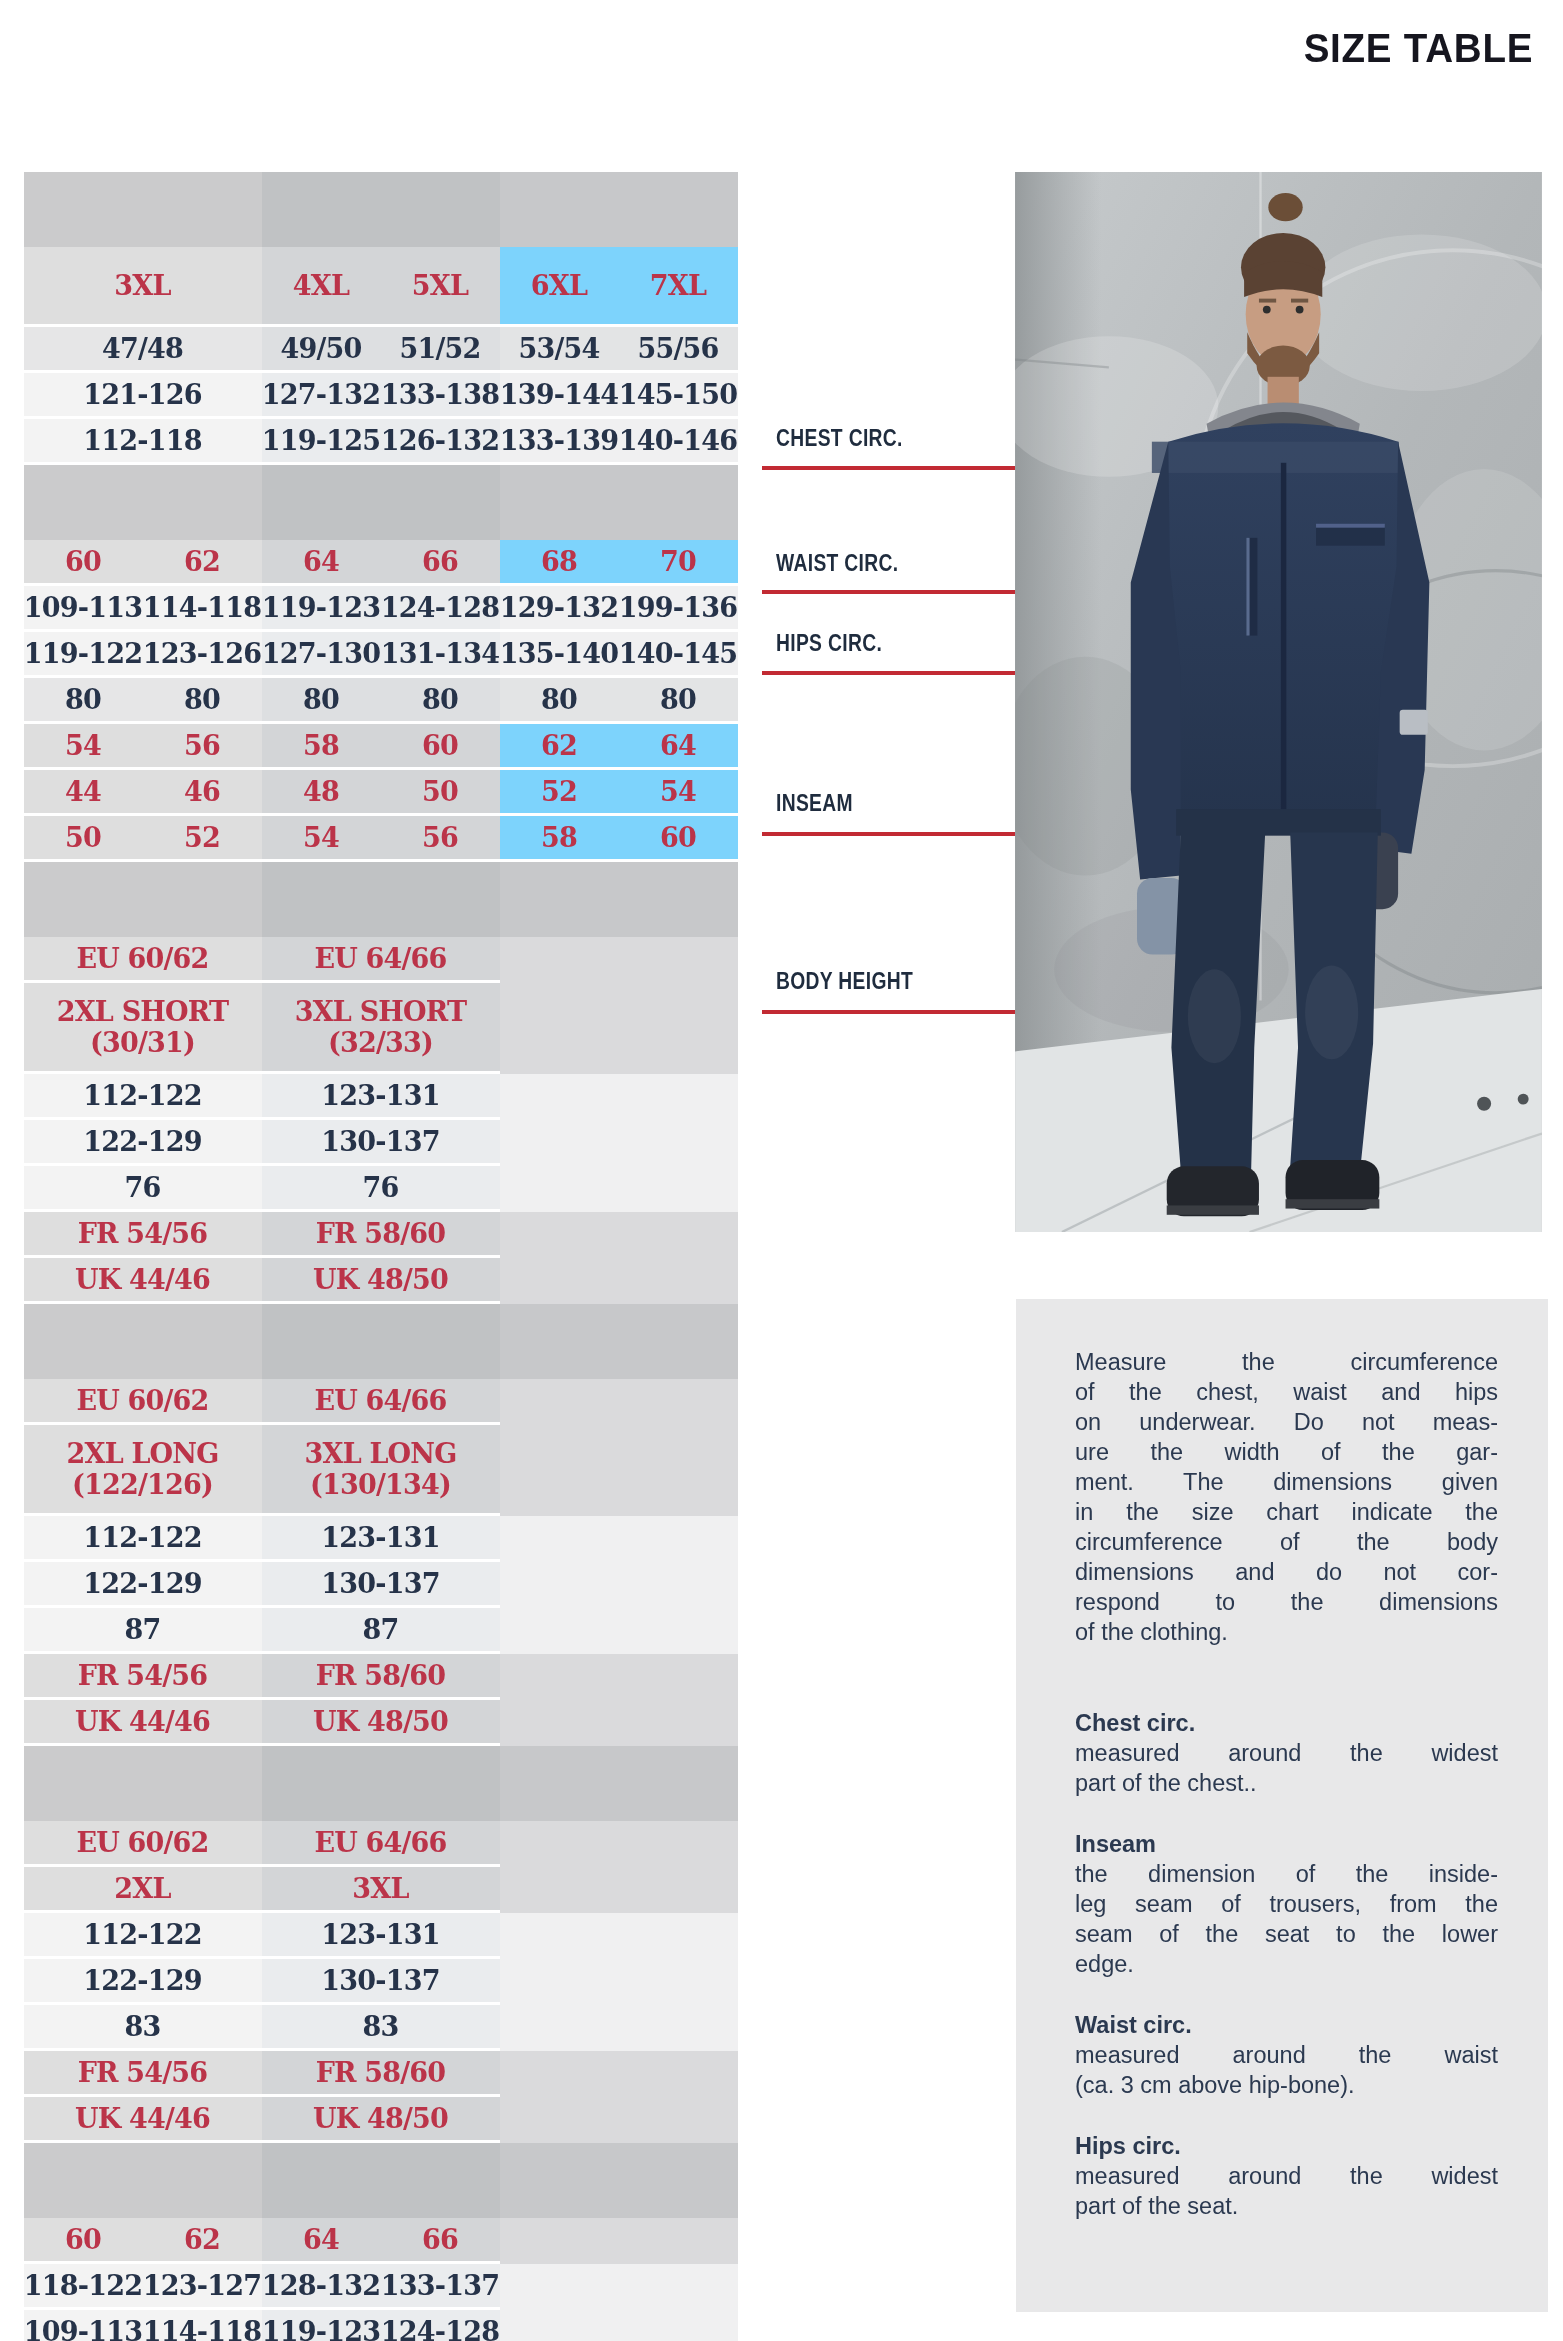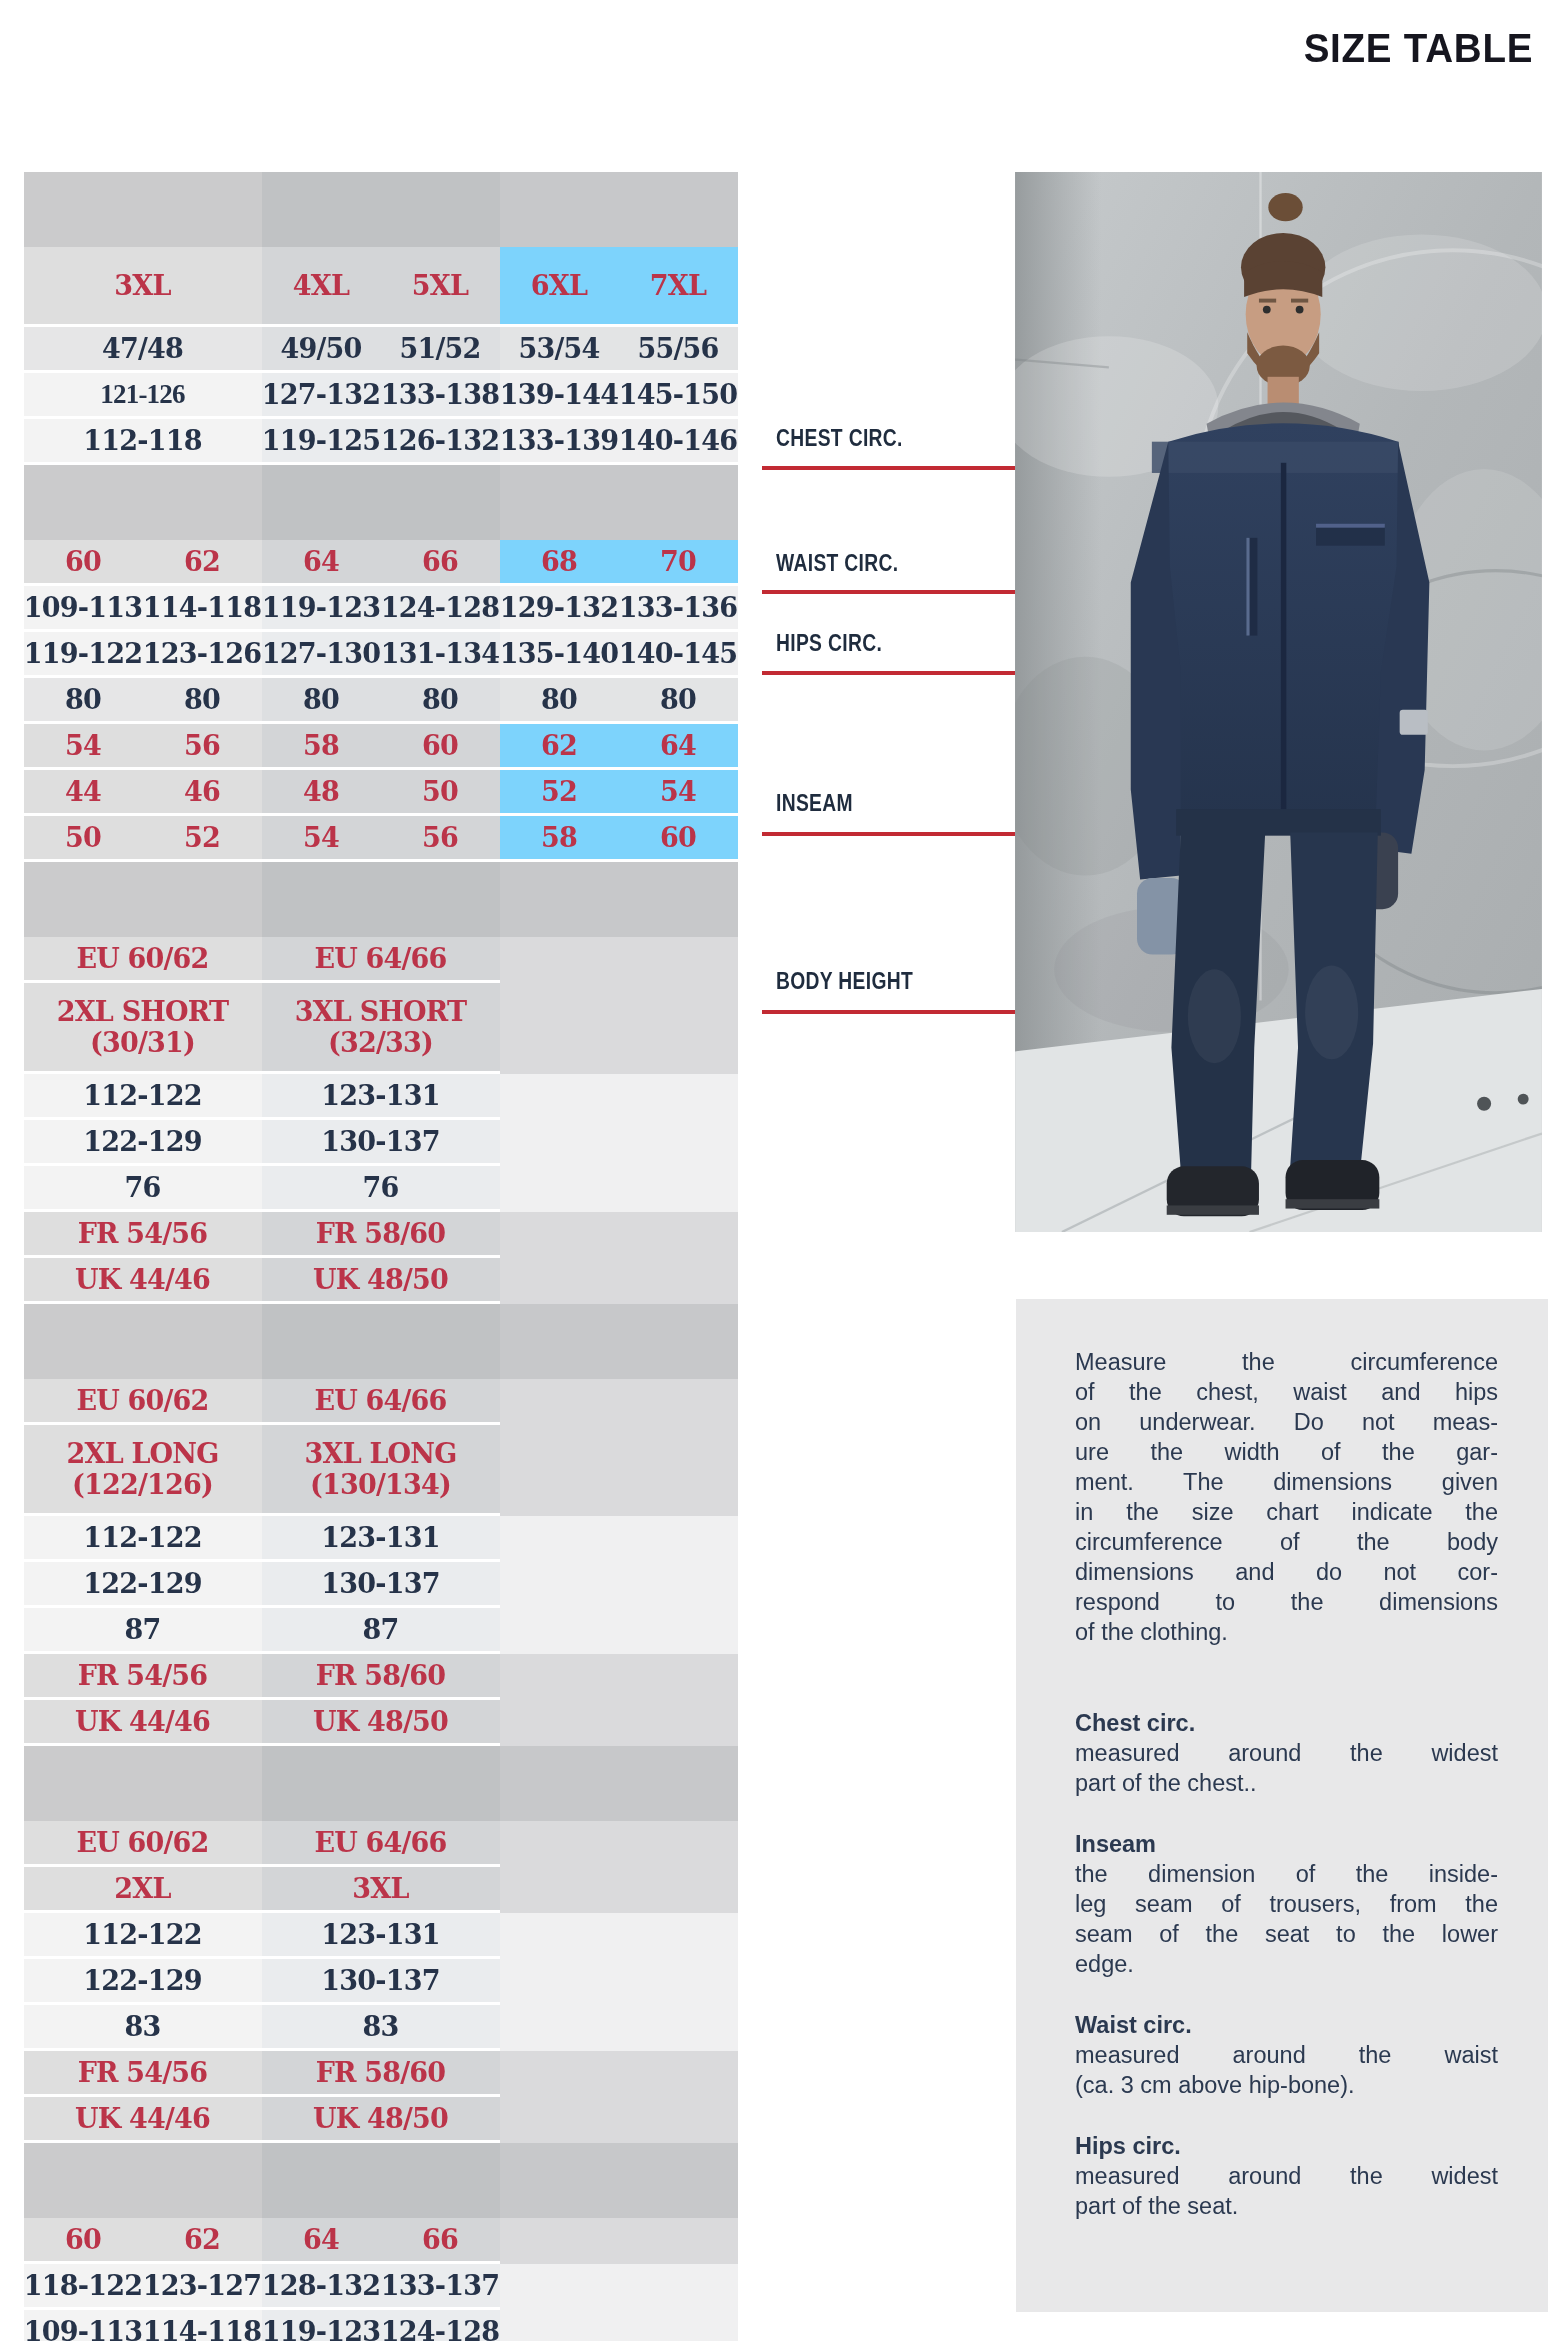--- a/index.html
+++ b/index.html
@@ -93,21 +93,21 @@
       <div class="tcell band3 label" style="grid-column: span 1;">7XL</div>
     </div>
     <div class="trow">
       <div class="tcell band1 shaded" style="grid-column: span 2;">47/48</div>
       <div class="tcell band2 shaded" style="grid-column: span 1;">49/50</div>
       <div class="tcell band2 shaded" style="grid-column: span 1;">51/52</div>
       <div class="tcell band3 shaded" style="grid-column: span 1;">53/54</div>
       <div class="tcell band3 shaded" style="grid-column: span 1;">55/56</div>
     </div>
     <div class="trow">
-      <div class="tcell band1 data" style="grid-column: span 2; font-family: Liberation Serif, serif;">121-126</div>
+      <div class="tcell band1 data" style="grid-column: span 2;">121-126</div>
       <div class="tcell band2 data" style="grid-column: span 1;">127-132</div>
       <div class="tcell band2 data" style="grid-column: span 1;">133-138</div>
       <div class="tcell band3 data" style="grid-column: span 1;">139-144</div>
       <div class="tcell band3 data" style="grid-column: span 1;">145-150</div>
     </div>
     <div class="trow">
       <div class="tcell band1 data" style="grid-column: span 2;">112-118</div>
       <div class="tcell band2 data" style="grid-column: span 1;">119-125</div>
       <div class="tcell band2 data" style="grid-column: span 1;">126-132</div>
       <div class="tcell band3 data" style="grid-column: span 1;">133-139</div>
@@ -125,21 +125,21 @@
       <div class="tcell band2 label" style="grid-column: span 1;">66</div>
       <div class="tcell band3 label" style="grid-column: span 1;">68</div>
       <div class="tcell band3 label" style="grid-column: span 1;">70</div>
     </div>
     <div class="trow">
       <div class="tcell band1 data" style="grid-column: span 1;">109-113</div>
       <div class="tcell band1 data" style="grid-column: span 1;">114-118</div>
       <div class="tcell band2 data" style="grid-column: span 1;">119-123</div>
       <div class="tcell band2 data" style="grid-column: span 1;">124-128</div>
       <div class="tcell band3 data" style="grid-column: span 1;">129-132</div>
-      <div class="tcell band3 data" style="grid-column: span 1;">133-136</div>
+      <div class="tcell band3 data" style="grid-column: span 1;">199-136</div>
     </div>
     <div class="trow">
       <div class="tcell band1 data" style="grid-column: span 1;">119-122</div>
       <div class="tcell band1 data" style="grid-column: span 1;">123-126</div>
       <div class="tcell band2 data" style="grid-column: span 1;">127-130</div>
       <div class="tcell band2 data" style="grid-column: span 1;">131-134</div>
       <div class="tcell band3 data" style="grid-column: span 1;">135-140</div>
       <div class="tcell band3 data" style="grid-column: span 1;">140-145</div>
     </div>
     <div class="trow">

